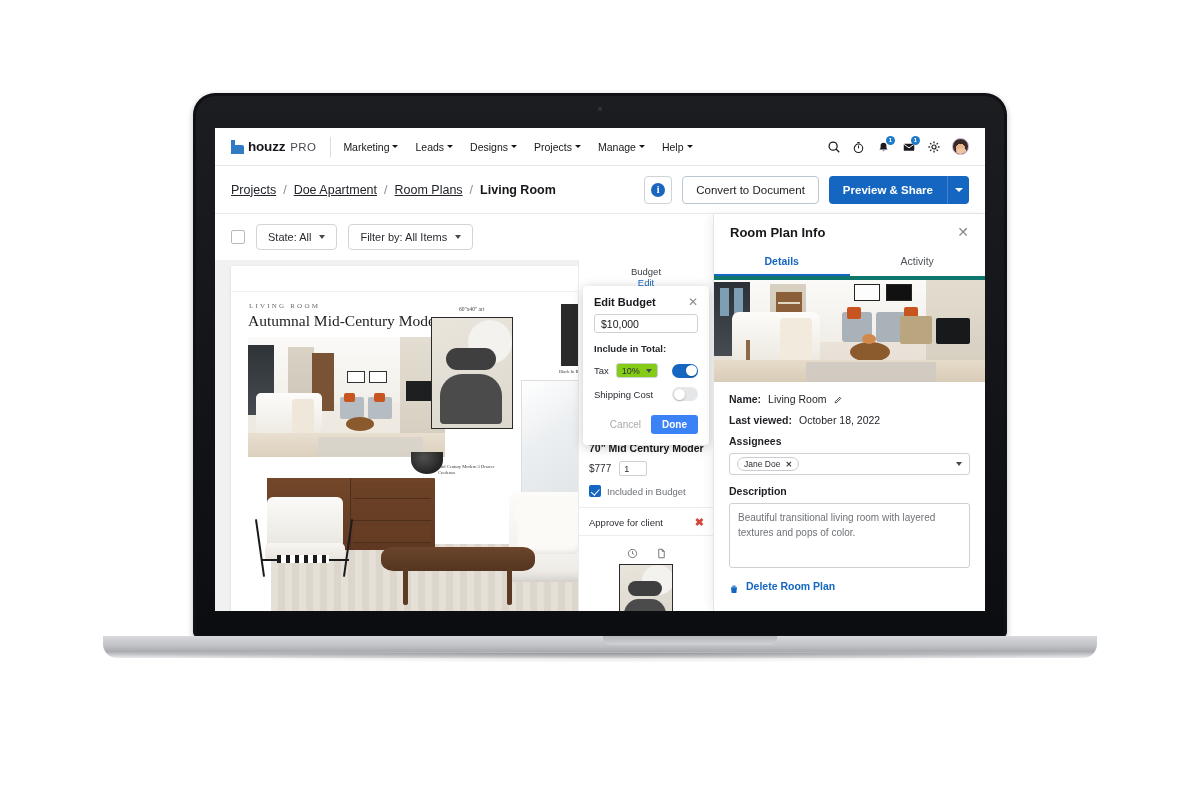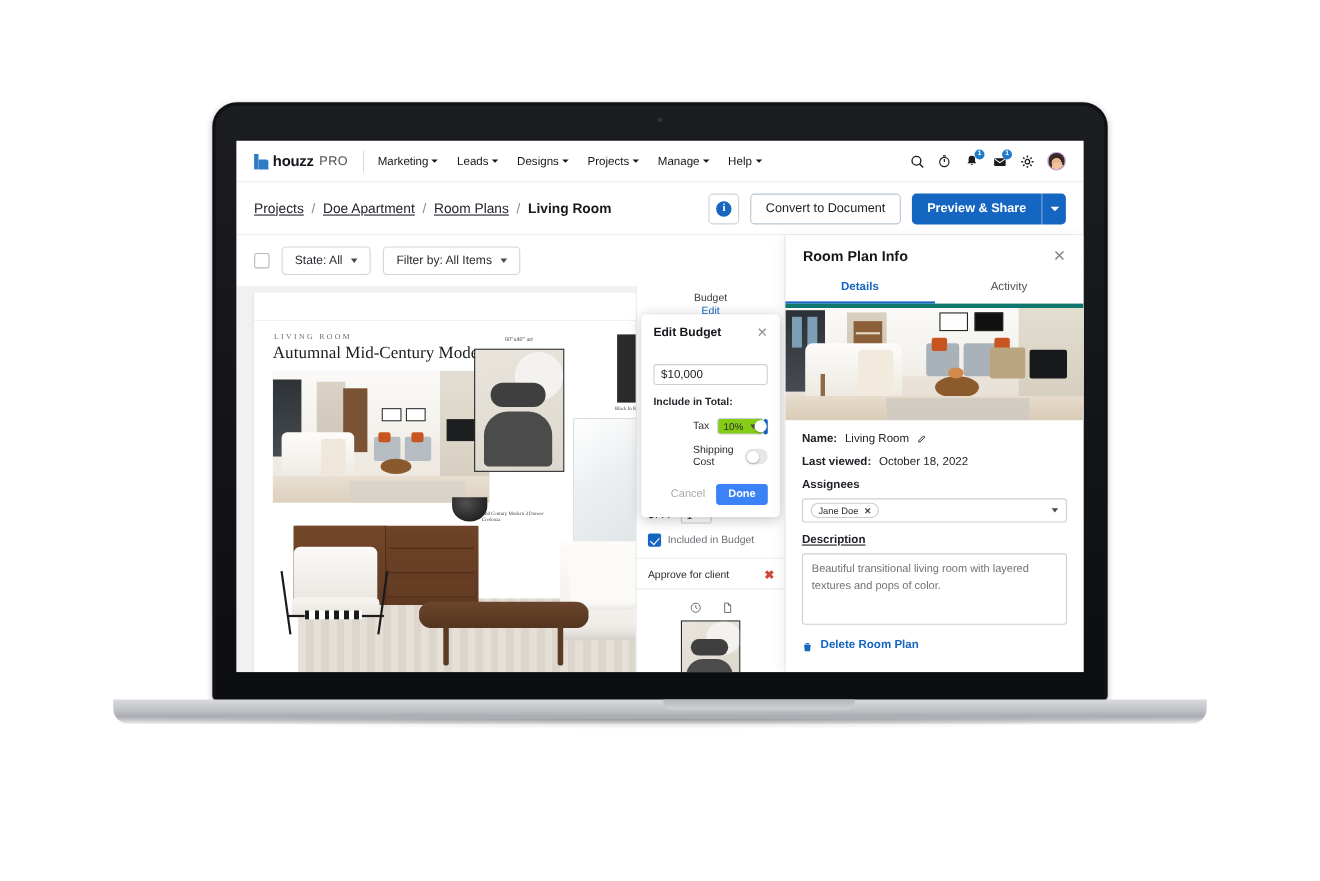--- a/index.html
+++ b/index.html
@@ -382,27 +382,27 @@
     width: 126px;
     background: #fff; border-radius: 4px;
     box-shadow: 0 2px 12px rgba(0,0,0,.22);
     padding: 10px 11px 11px 11px;
     z-index: 30;
   }
   #eb-head { display:flex; align-items:center; justify-content:space-between; }
   #eb-title { font-size: 11px; font-weight: bold; color: #17181c; }
   #eb-close { color:#8a8d92; font-size: 12px; cursor:pointer; line-height: 1; }
   #eb-amount-input {
-    margin-top: 23px; height: 19px;
+    margin-top: 6px; height: 19px;
     border: 1px solid #cdd0d4; border-radius: 3px;
     display: flex; align-items: center; padding: 0 6px;
     font-size: 10.5px; color: #16171a; background: #fff;
   }
   #eb-include-label { margin-top: 10px; font-size: 9.5px; font-weight: bold; color: #24262b; }
-  .eb-toggle-row { display:flex; align-items:center; margin-top: 9px; margin-left: 36px; }
+  .eb-toggle-row { display:flex; align-items:center; margin-top: 9px; }
   .eb-row-label { font-size: 9.5px; color: #2a2c31; }
   #eb-tax-select {
     margin-left: 7px; height: 15px; padding: 0 5px;
     border: 1px solid #cdd0d4; border-radius: 3px; background:#84cc16;
     font-size: 9px; color: #2a2c31;
     display:flex; align-items:center; gap:6px; cursor:pointer;
   }
   .toggle {
     margin-left: auto; width: 26px; height: 14px; border-radius: 7px;
     position: relative; cursor: pointer;
@@ -836,21 +836,21 @@
 
           <div class="rp-section-label">Assignees</div>
           <div id="rp-assignee-select">
             <span id="rp-assignee-chip">
               <span>Jane Doe</span>
               <span id="rp-chip-x">✕</span>
             </span>
             <i class="caret-gray" id="rp-assignee-caret"></i>
           </div>
 
-          <div class="rp-section-label" style="margin-top:10px;text-decoration:underline;">Description</div>
+          <div class="rp-section-label" style="margin-top:10px;">Description</div>
           <div id="rp-description-box">Beautiful transitional living room with layered textures and pops of color.</div>
 
           <div id="rp-delete-row">
             <span id="rp-trash">
               <svg viewBox="0 0 16 16" width="10" height="11">
                   <path d="M3.2 4.4h9.6l-1 9.2H4.2z" fill="#1566c0"></path>
                   <rect x="5.4" y="1.8" width="5.2" height="1.9" fill="#1566c0"></rect>
                 </svg>
             </span>
             <span id="rp-delete-label">Delete Room Plan</span>

